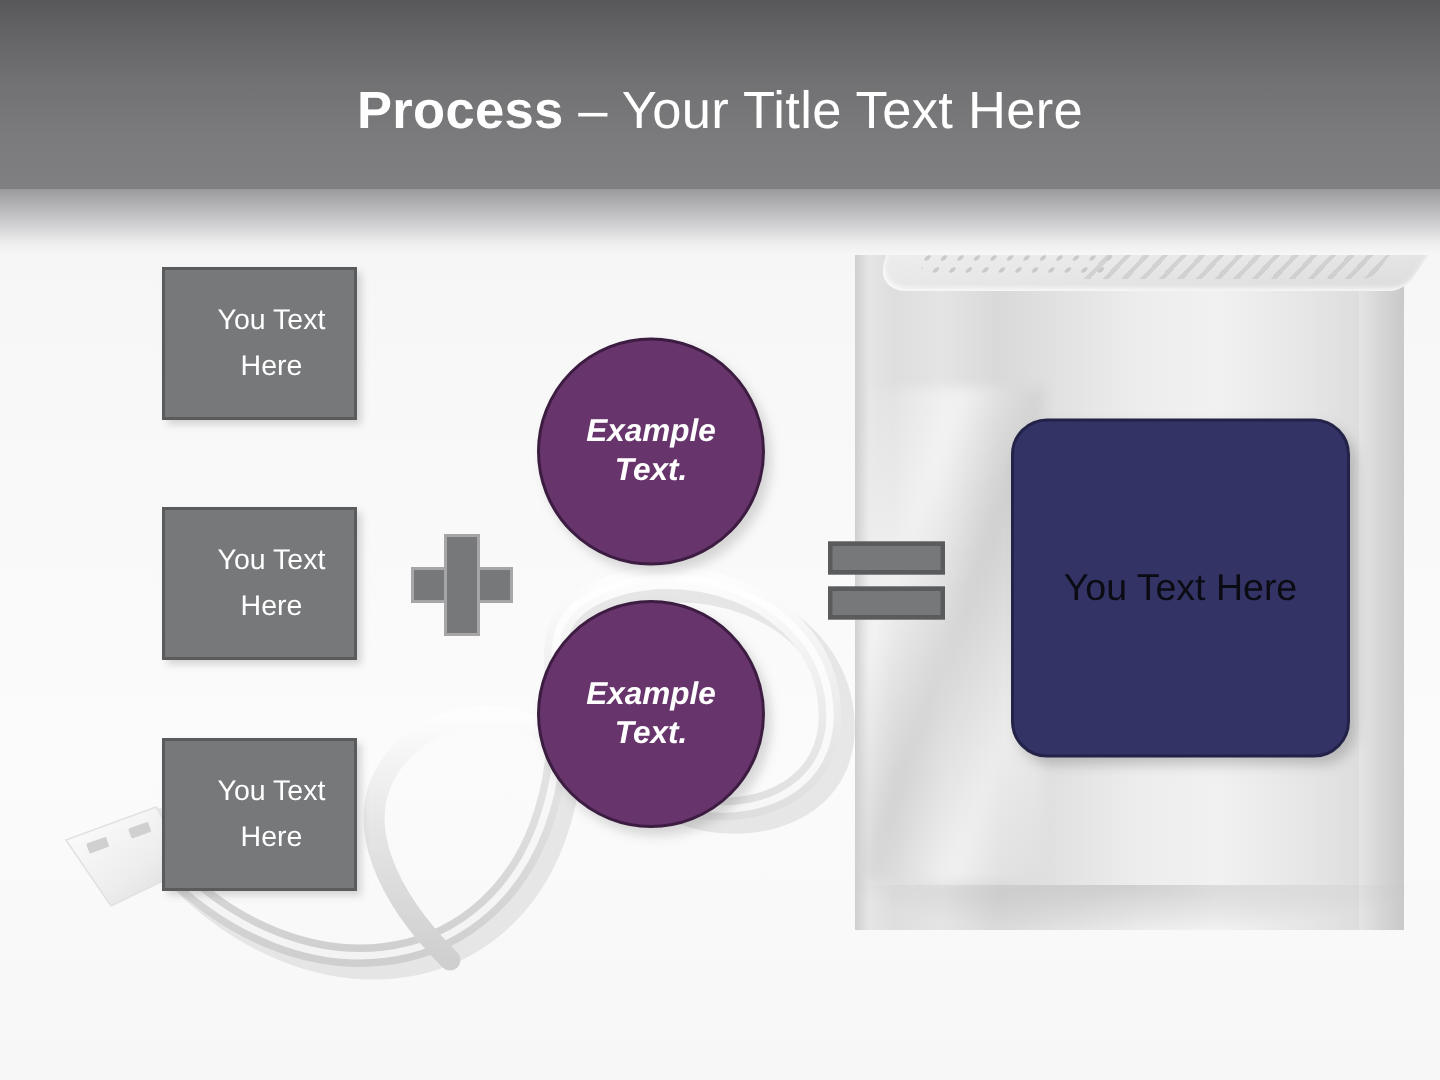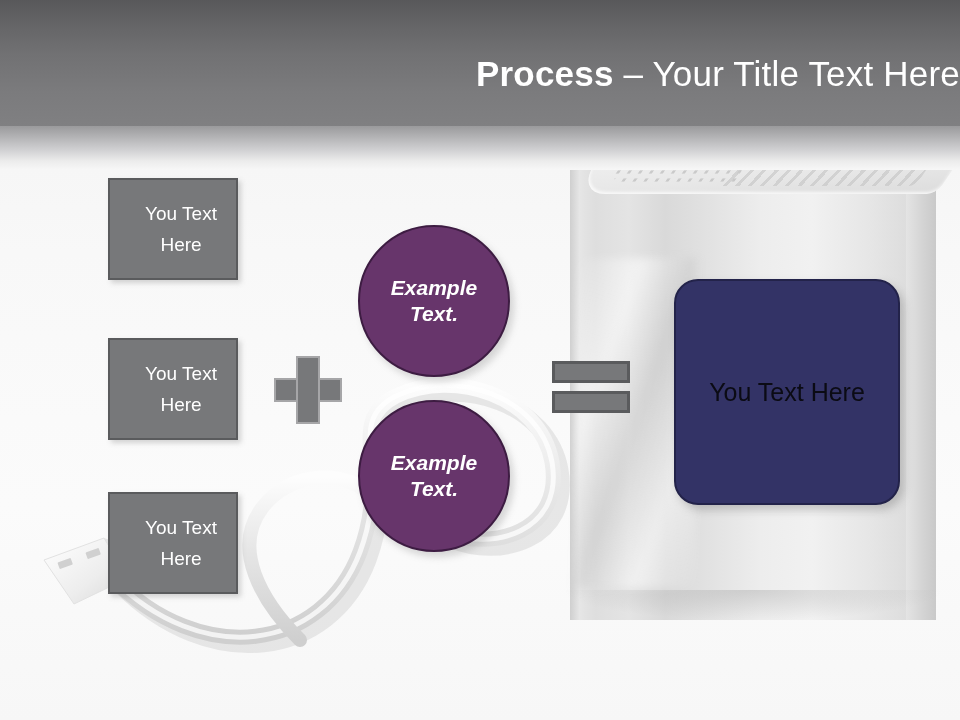--- a/index.html
+++ b/index.html
@@ -53,21 +53,21 @@
         #b6b6b8 28%,
         #d2d2d4 56%,
         #ececec 80%,
         #f7f7f7 100%);
   }
 
   .slide-title {
     position: absolute;
     left: 0; top: 52px;
     width: 960px;
-    text-align: right;
+    text-align: center;
     font-size: 35px;
     line-height: 44px;
     color: #ffffff;
     letter-spacing: 0.2px;
     white-space: nowrap;
   }
   .slide-title .t-bold { font-weight: bold; }
   .slide-title .t-rest { font-weight: normal; }
 
   

